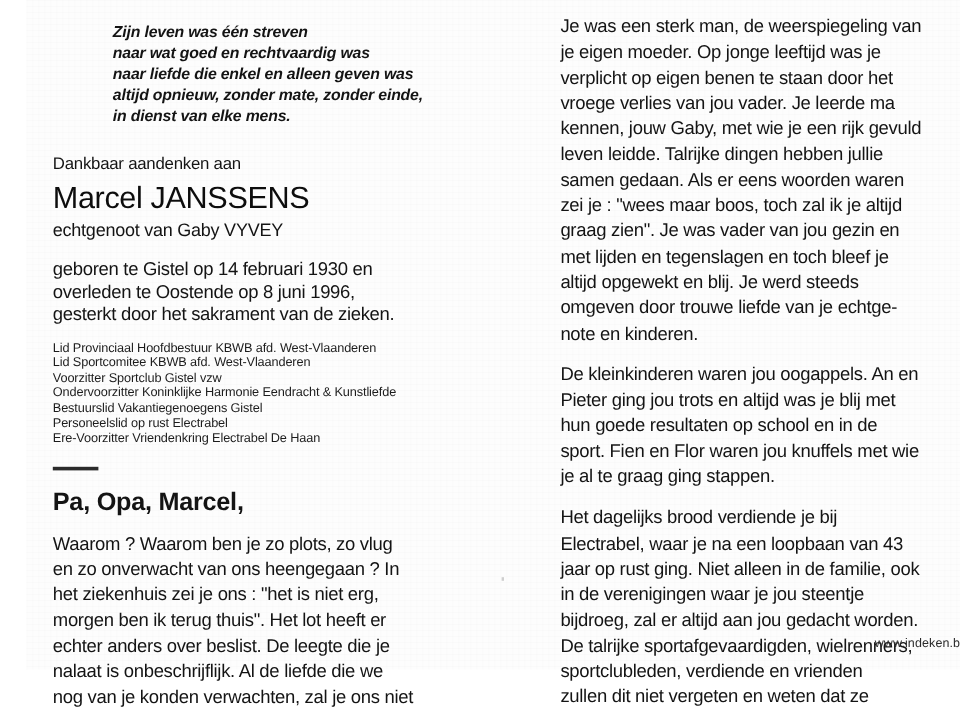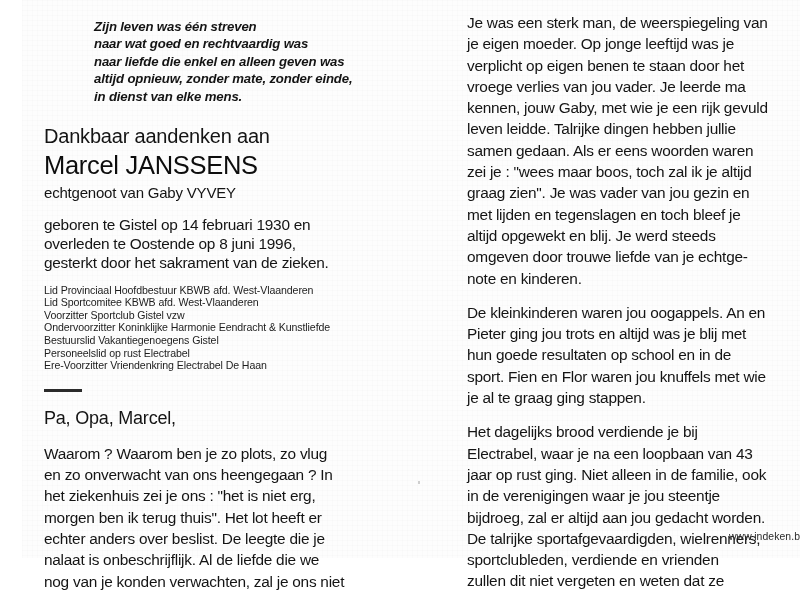--- a/index.html
+++ b/index.html
@@ -56,21 +56,21 @@
     font-size: 13.2px;
     line-height: 17.4px;
     letter-spacing: -0.15px;
     color: #141414;
   }
   #poem .poem-line { white-space: nowrap; }
 
   
   #dedication-line {
     margin-top: 21px;
-    font-size: 20px;
+    font-size: 14px;
     line-height: 20px;
     letter-spacing: -0.2px;
     color: #141414;
   }
 
   #deceased-name {
     margin-top: 5px;
     font-size: 25.5px;
     line-height: 29px;
     letter-spacing: -0.3px;
@@ -109,24 +109,25 @@
     margin-top: 17px;
     margin-left: 0px;
     width: 38px;
     height: 3px;
     background: #2b2b2b;
   }
 
   
   #farewell-salutation {
     margin-top: 17px;
-    font-size: 18px;
+    font-size: 21px;
     line-height: 19px;
     letter-spacing: -0.2px;
     color: #141414;
+    font-weight: bold;
   }
   #farewell-body {
     margin-top: 15px;
     font-size: 15.4px;
     line-height: 21.3px;
     letter-spacing: -0.25px;
     color: #141414;
   }
   #farewell-body div { white-space: nowrap; }
 

